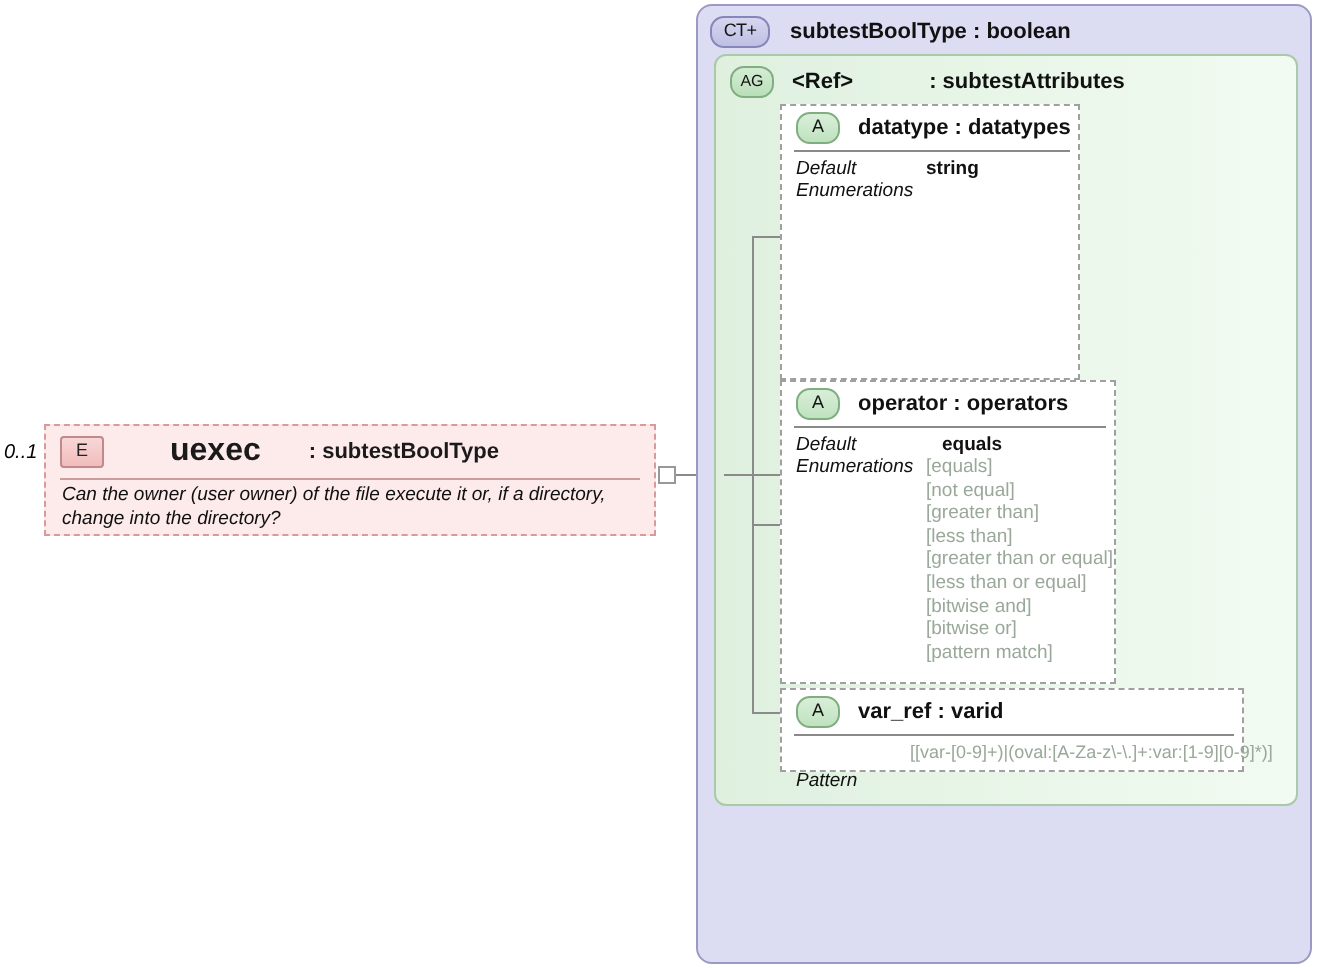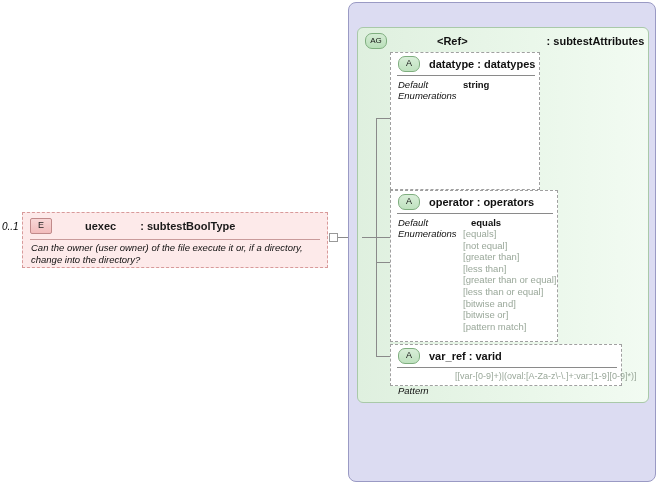--- a/index.html
+++ b/index.html
@@ -40,21 +40,21 @@
     border-radius: 2px;
     background: linear-gradient(to bottom, #f8d7d7 0%, #f2bcbc 100%);
     font-size: 9px;
     line-height: 13px;
     text-align: center;
     color: #222;
     font-family: "Liberation Sans", sans-serif;
     flex: none;
   }
   #element-name {
-    font-size: 11px;
+    font-size: 16px;
     font-weight: bold;
     color: #1a1a1a;
     margin-left: 9px;
     padding-left: 24px;
   }
   #element-type {
     font-size: 11px;
     font-weight: bold;
     color: #1a1a1a;
     margin-left: 24px;
@@ -158,21 +158,20 @@
     border-radius: 6px;
     background: linear-gradient(to right, #dff0df 0%, #eaf7ea 60%, #f2fbf2 100%);
     box-sizing: border-box;
   }
   #ag-header {
     position: absolute;
     left: 7px;
     top: 5px;
     display: flex;
     align-items: center;
-    gap: 41px;
   }
   .badge-ag {
     width: 20px;
     height: 14px;
     border: 1px solid #7fae7f;
     border-radius: 7px;
     background: linear-gradient(to bottom, #d4ecd4 0%, #b9dfb9 100%);
     font-size: 8px;
     line-height: 13px;
     text-align: center;
@@ -291,20 +290,24 @@
     <span id="element-type">: subtestBoolType</span>
   </div>
   <div id="element-sep"></div>
   <div id="element-doc">Can the owner (user owner) of the file execute it or, if a directory, change into the directory?</div>
 </div>
 
 <div id="conn-square"></div>
 <div id="conn-line"></div>
 
 <div id="ct-container">
+  <div id="ct-header">
+    <span class="badge-ct">CT+</span>
+    <span id="ct-title">subtestBoolType : boolean</span>
+  </div>
 
   <div id="ag-group">
     <div id="ag-header">
       <span class="badge-ag">AG</span>
       <span id="ag-ref">&lt;Ref&gt;</span>
       <span id="ag-type">: subtestAttributes</span>
     </div>
   </div>
 
 </div>

